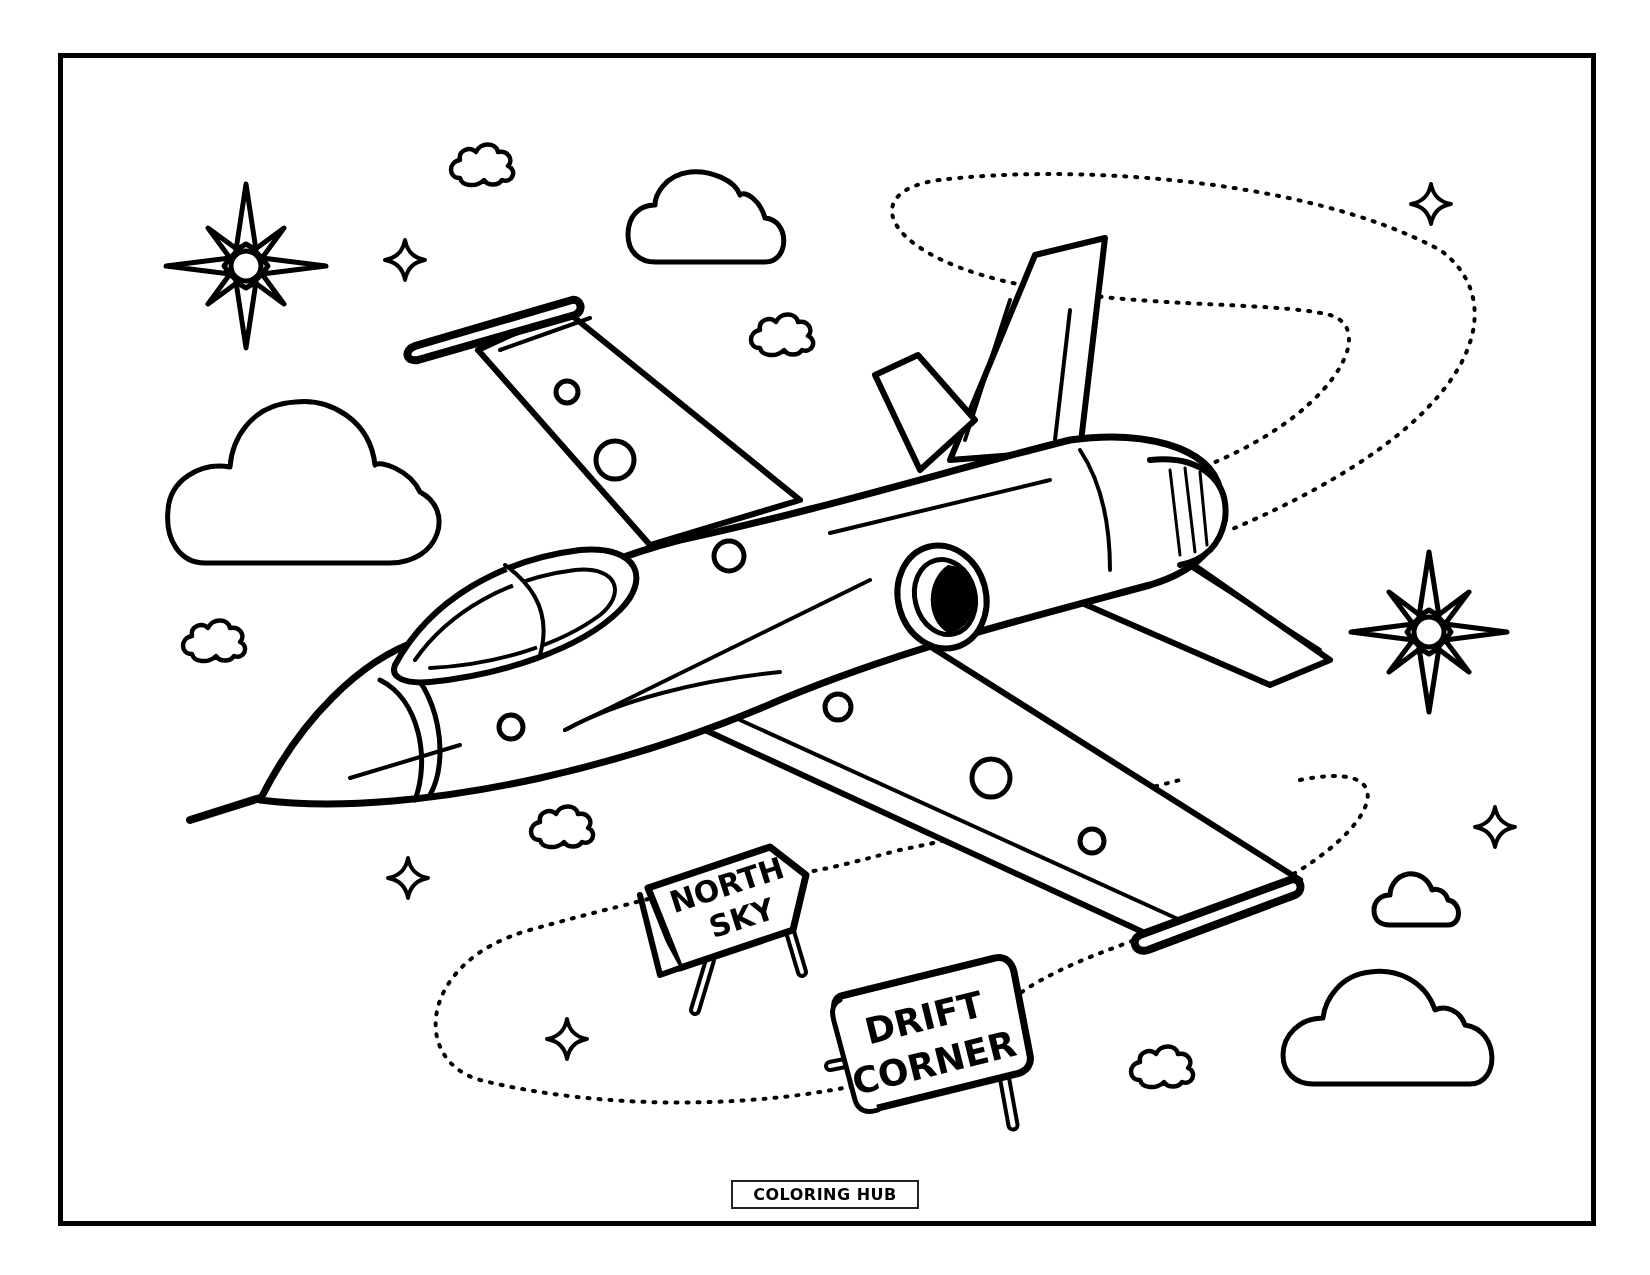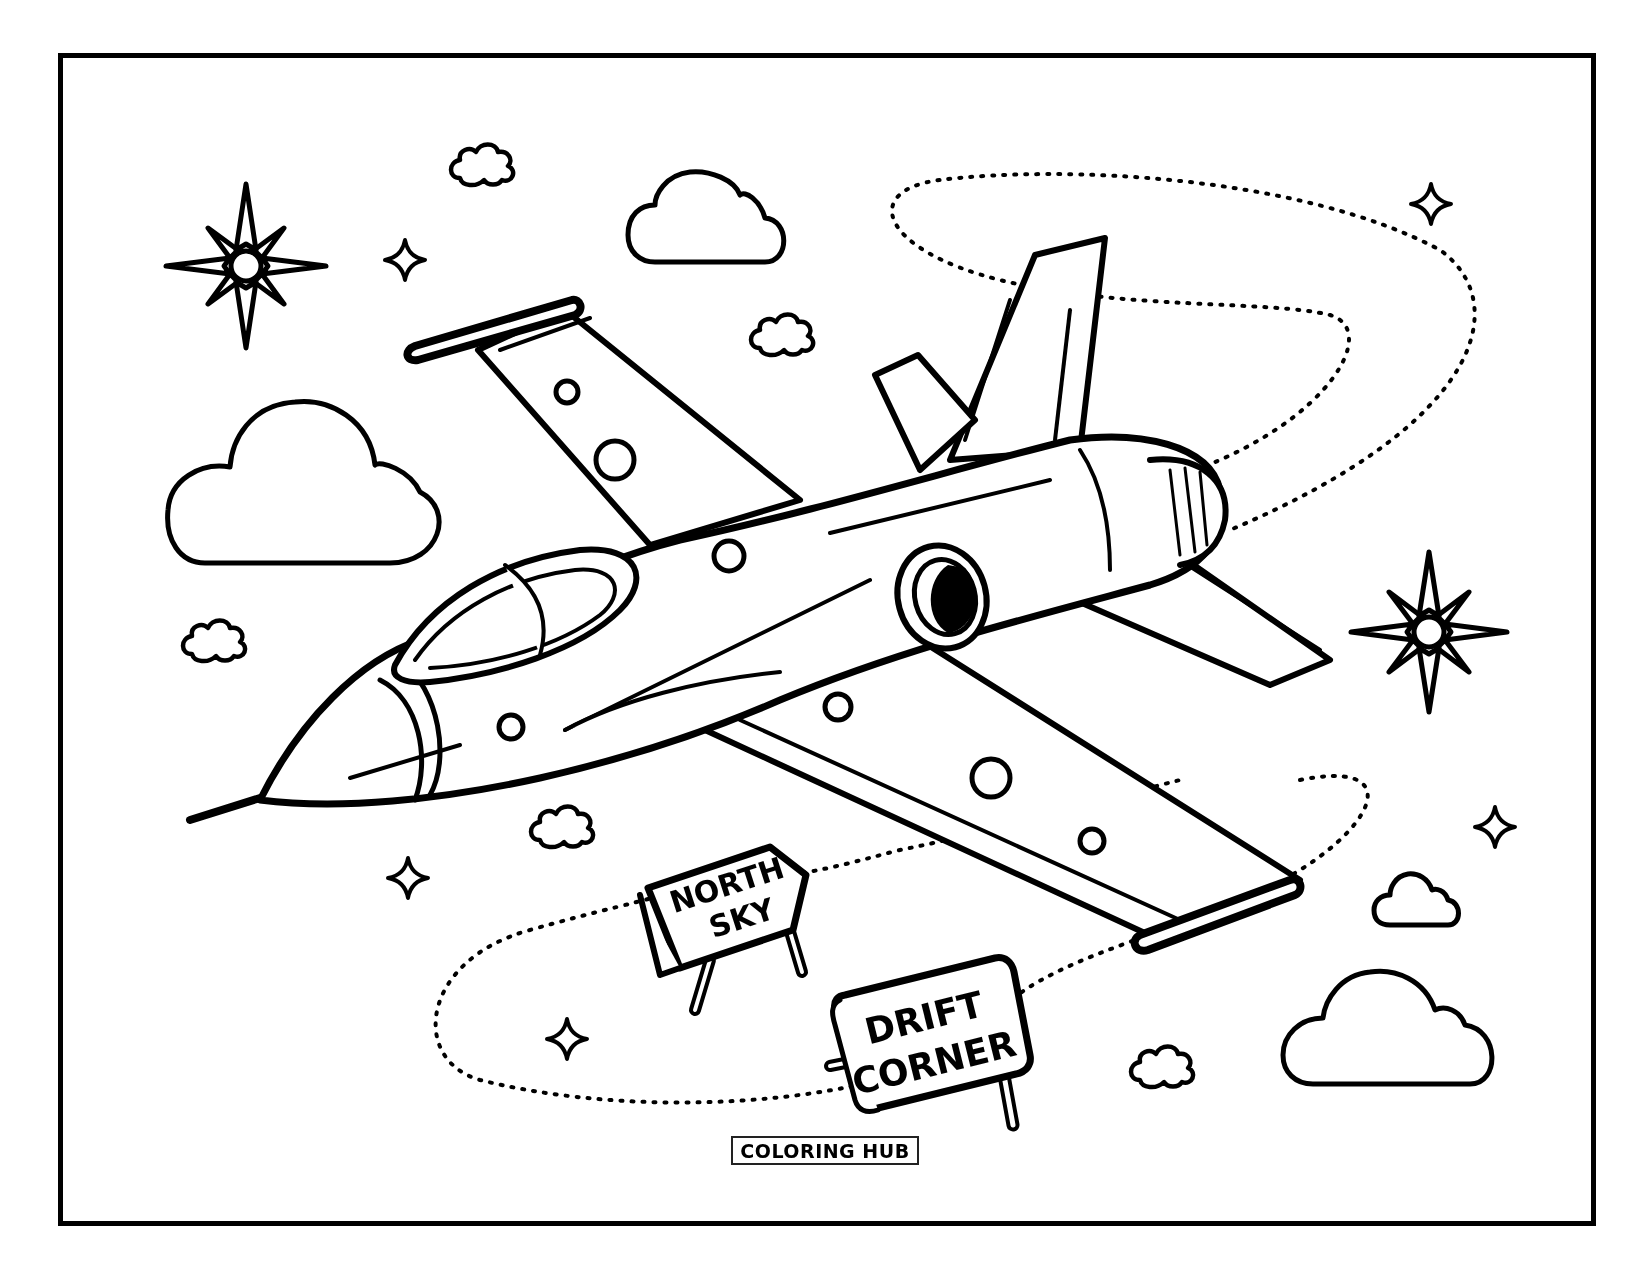--- a/index.html
+++ b/index.html
@@ -1,19 +1,19 @@
 <!DOCTYPE html>
 <html><head>
 <meta charset="utf-8">
 <style>
   html, body { margin: 0; padding: 0; background: #ffffff; }
   body { width: 1650px; height: 1275px; position: relative; overflow: hidden; font-family: "DejaVu Sans", sans-serif; }
   .frame { position: absolute; left: 58px; top: 53px; width: 1528px; height: 1163px; border: 5px solid #000; box-sizing: content-box; }
   .art { position: absolute; left: 0; top: 0; width: 1650px; height: 1275px; }
-  .brand { position: absolute; left: 731px; top: 1136px; width: 188px; height: 29px; background: #fff; border: 2px solid #222; box-sizing: border-box; display: flex; align-items: center; justify-content: center; font-family: "DejaVu Sans", sans-serif; font-weight: bold; font-size: 19px; letter-spacing: 0.5px; color: #000; }
+  .brand { position: absolute; left: 731px; top: 1180px; width: 188px; height: 29px; background: #fff; border: 2px solid #222; box-sizing: border-box; display: flex; align-items: center; justify-content: center; font-family: "DejaVu Sans", sans-serif; font-weight: bold; font-size: 16px; letter-spacing: 0.5px; color: #000; }
   .sign-text { font-family: "DejaVu Sans", sans-serif; font-weight: bold; fill: #000; }
 </style>
 </head>
 <body>
 
 <div class="frame"></div>
 
 <svg class="art" viewBox="0 0 1650 1275" xmlns="http://www.w3.org/2000/svg">
   <g fill="none" stroke="#000" stroke-linecap="round" stroke-linejoin="round">
 

